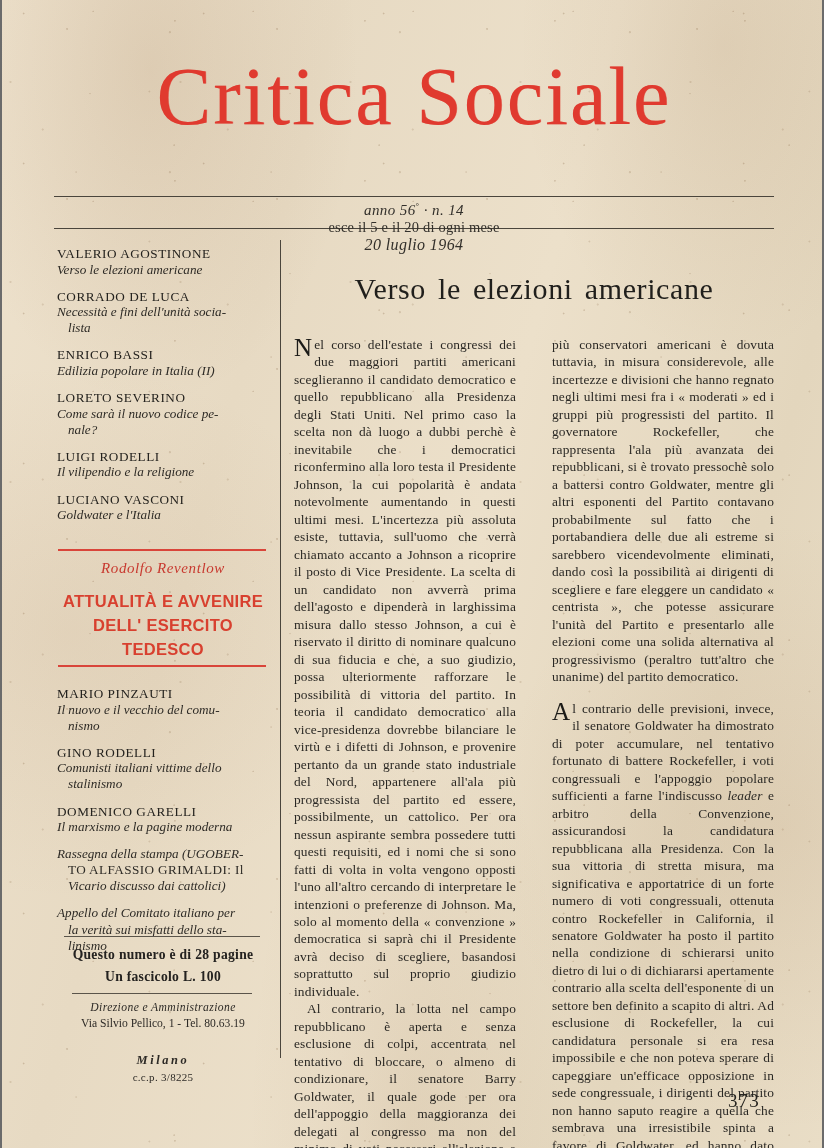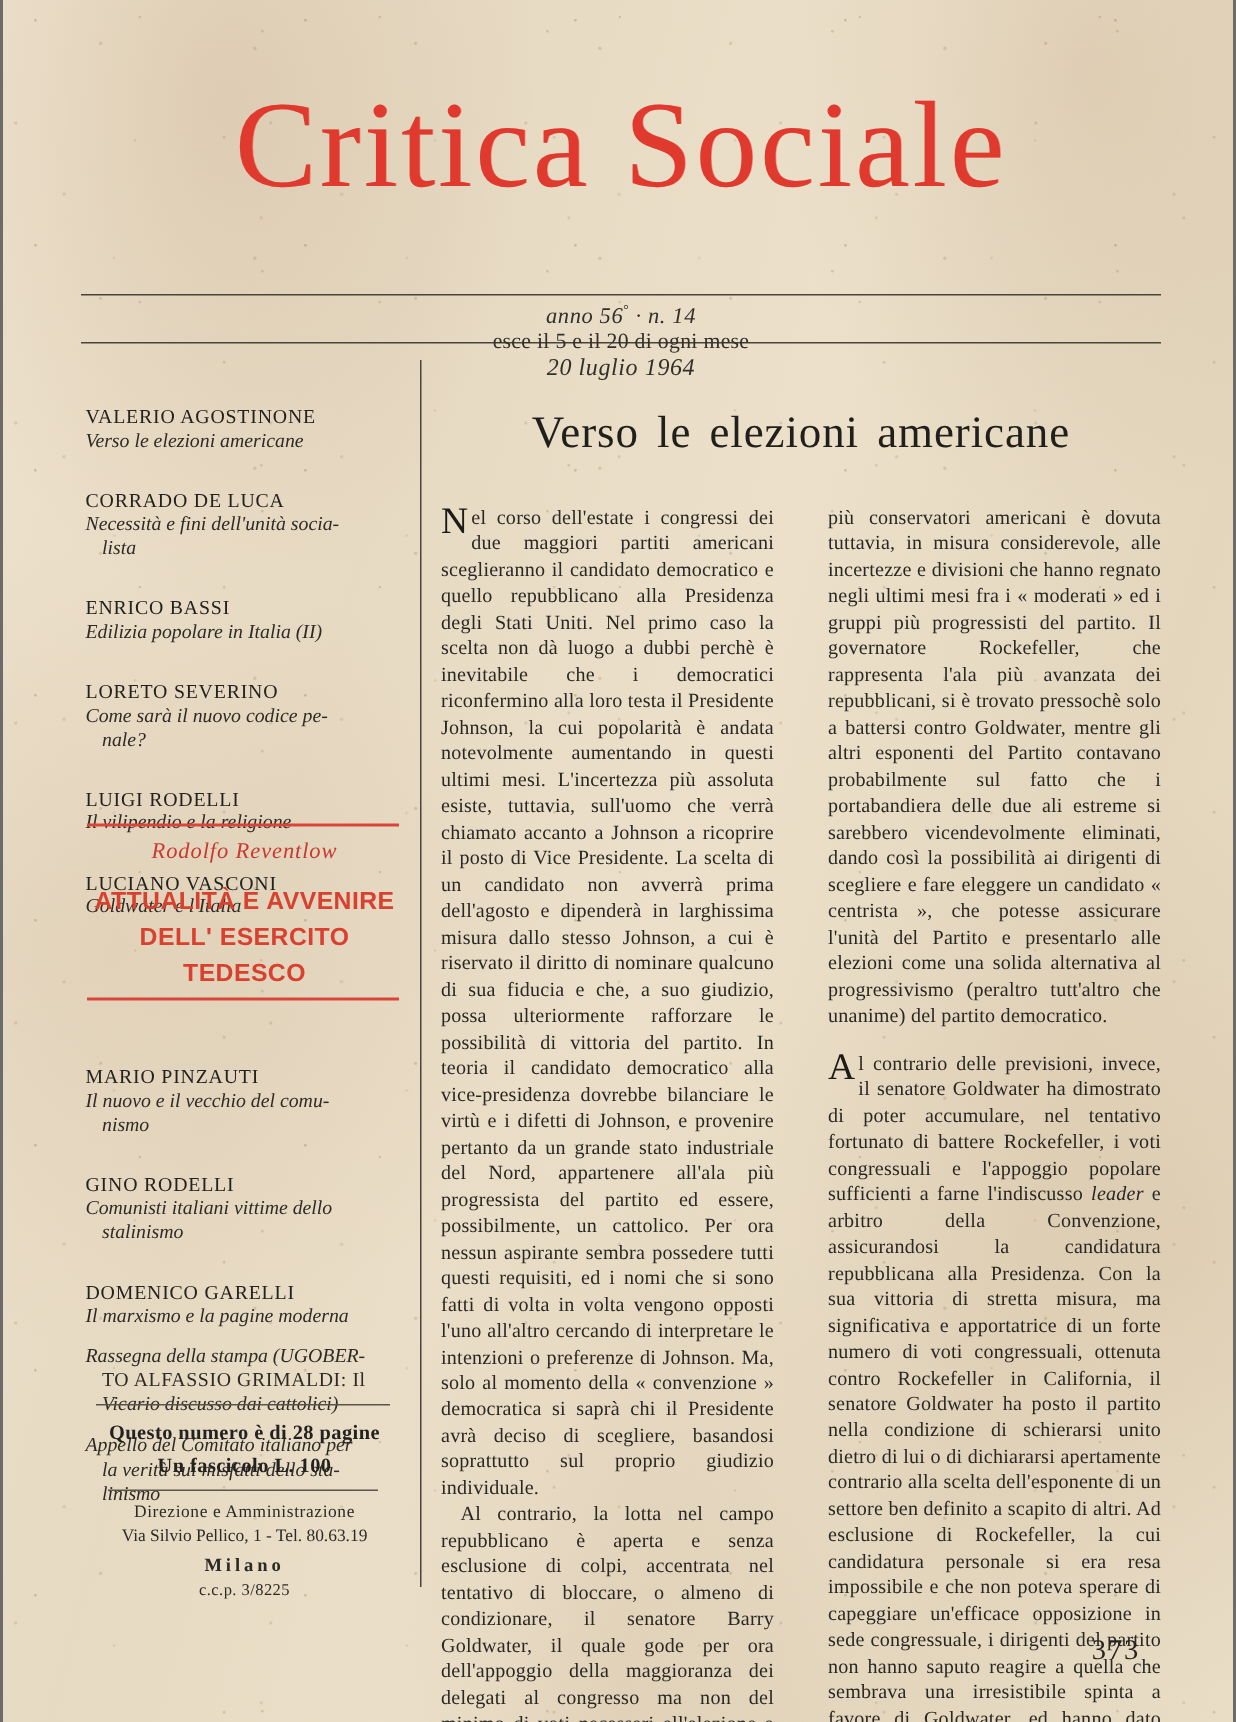--- a/index.html
+++ b/index.html
@@ -113,21 +113,21 @@
     width: 1px; height: 818px;
     background: #4a453c;
   }
 
   
   .sidebar {
     position: absolute;
     left: 55px; top: 246px;
     width: 212px;
   }
-  .toc-entry { margin-bottom: 11px; margin-top: 24px; }
+  .toc-entry { margin-bottom: 11px; }
   .toc-author {
     font-size: 13.2px;
     letter-spacing: 0.55px;
     color: #24221e;
     line-height: 1.18;
   }
   .toc-title {
     font-style: italic;
     font-size: 13.2px;
     line-height: 1.22;
@@ -206,27 +206,28 @@
   .colophon-a .spread { display: block; }
   .colophon-b {
     position: absolute;
     left: 55px; top: 1000px;
     width: 212px;
     text-align: center;
     font-size: 11.6px;
     line-height: 1.42;
     color: #2d2a26;
   }
-  .colophon-b .it { letter-spacing: 0.4px; }
+  .colophon-b .it { font-style: italic; letter-spacing: 0.4px; }
   .colophon-b .city {
     font-weight: bold;
     font-size: 12.4px;
     letter-spacing: 2.6px;
     display: block;
-    margin-top: 2px;
+    margin-top: 19px;
+    font-style: italic;
   }
   .colophon-b .ccp { font-size: 11px; letter-spacing: 0.3px; display: block; }
 
   
   .article-title {
     position: absolute;
     left: 292px; top: 272px;
     width: 480px;
     text-align: center;
     font-size: 30px;

